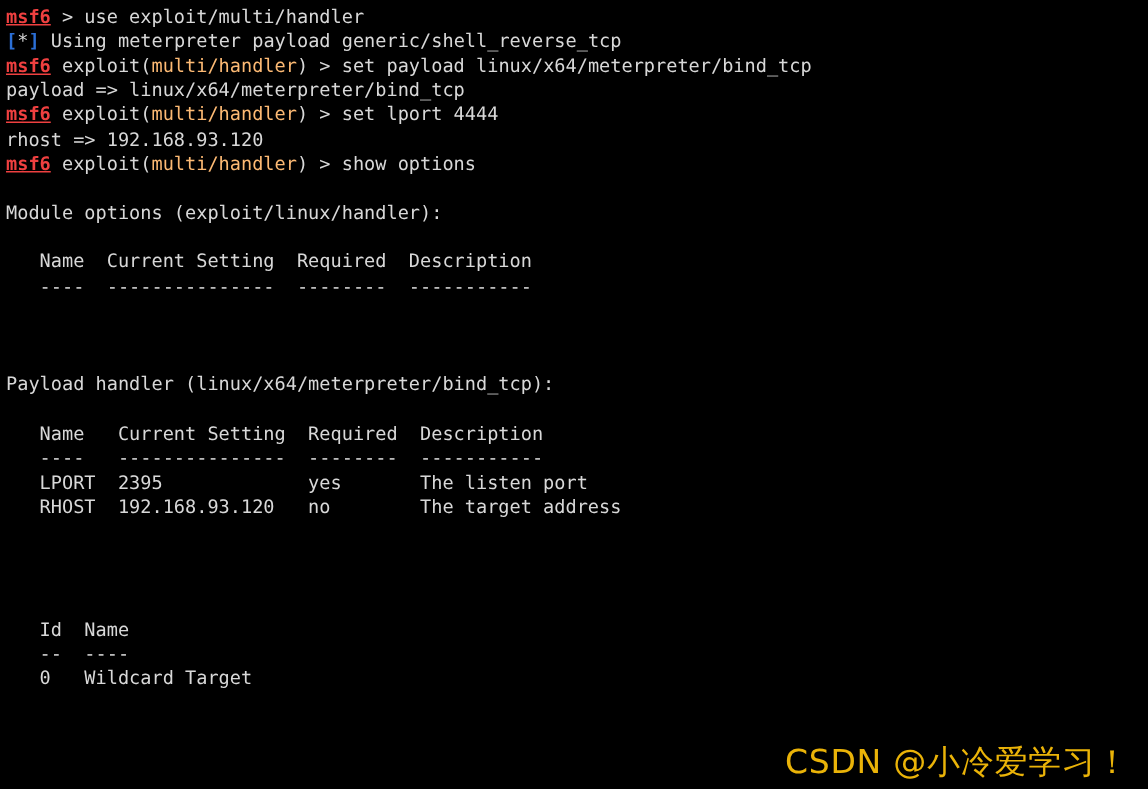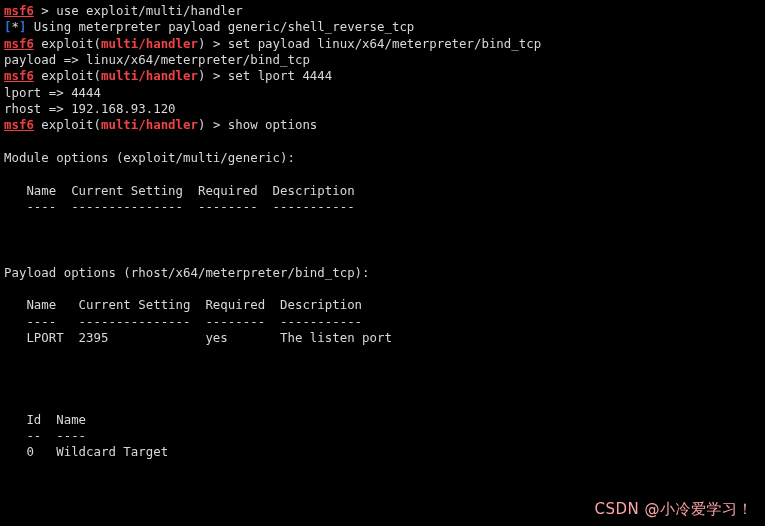--- a/index.html
+++ b/index.html
@@ -26,60 +26,60 @@
   }
   .line {
     height: 16.35px;
     line-height: 16.35px;
     font-size: 12.4px;
     letter-spacing: 0px;
     color: #d8d8d8;
     white-space: pre;
   }
   .c-white   { color: #d8d8d8; }
-  .c-red     { color: #ef4444; font-weight: bold; }
+  .c-red     { color: #fdba74; font-weight: normal; }
   .c-redu    { color: #ef4040; font-weight: bold; text-decoration: underline; }
   .c-blue    { color: #2b6fd6; font-weight: bold; }
   #watermark {
     position: absolute;
     right: 12px;
     bottom: 4px;
-    color: #fca5a5;
+    color: #eab308;
     font-family: "DejaVu Sans", "Liberation Sans", sans-serif;
-    font-size: 15px;
+    font-size: 22px;
     line-height: 26px;
     white-space: pre;
     letter-spacing: 0.5px;
   }
 </style>
 </head>
 <body>
 
 <div id="terminal">
     <div class="line"><span class="c-redu">msf6</span><span class="c-white"> &gt; use exploit/multi/handler</span></div>
     <div class="line"><span class="c-blue">[</span><span class="c-white">*</span><span class="c-blue">]</span><span class="c-white"> Using meterpreter payload generic/shell_reverse_tcp</span></div>
     <div class="line"><span class="c-redu">msf6</span><span class="c-white"> exploit(</span><span class="c-red">multi/handler</span><span class="c-white">)</span><span class="c-white"> &gt; set payload linux/x64/meterpreter/bind_tcp</span></div>
     <div class="line"><span class="c-white">payload =&gt; linux/x64/meterpreter/bind_tcp</span></div>
     <div class="line"><span class="c-redu">msf6</span><span class="c-white"> exploit(</span><span class="c-red">multi/handler</span><span class="c-white">)</span><span class="c-white"> &gt; set lport 4444</span></div>
-    <div class="line"><span class="c-white">lport =&gt; 4444</span></div>
     <div class="line"><span class="c-white">rhost =&gt; 192.168.93.120</span></div>
     <div class="line"><span class="c-redu">msf6</span><span class="c-white"> exploit(</span><span class="c-red">multi/handler</span><span class="c-white">)</span><span class="c-white"> &gt; show options</span></div>
     <div class="line"><span class="c-white"> </span></div>
-    <div class="line"><span class="c-white">Module options (exploit/multi/generic):</span></div>
+    <div class="line"><span class="c-white">Module options (exploit/linux/handler):</span></div>
     <div class="line"><span class="c-white"> </span></div>
     <div class="line"><span class="c-white">   Name  Current Setting  Required  Description</span></div>
     <div class="line"><span class="c-white">   ----  ---------------  --------  -----------</span></div>
     <div class="line"><span class="c-white"> </span></div>
     <div class="line"><span class="c-white"> </span></div>
     <div class="line"><span class="c-white"> </span></div>
-    <div class="line"><span class="c-white">Payload options (rhost/x64/meterpreter/bind_tcp):</span></div>
+    <div class="line"><span class="c-white">Payload handler (linux/x64/meterpreter/bind_tcp):</span></div>
     <div class="line"><span class="c-white"> </span></div>
     <div class="line"><span class="c-white">   Name   Current Setting  Required  Description</span></div>
     <div class="line"><span class="c-white">   ----   ---------------  --------  -----------</span></div>
     <div class="line"><span class="c-white">   LPORT  2395             yes       The listen port</span></div>
+    <div class="line"><span class="c-white">   RHOST  192.168.93.120   no        The target address</span></div>
     <div class="line"><span class="c-white"> </span></div>
     <div class="line"><span class="c-white"> </span></div>
     <div class="line"><span class="c-white"> </span></div>
     <div class="line"><span class="c-white"> </span></div>
     <div class="line"><span class="c-white">   Id  Name</span></div>
     <div class="line"><span class="c-white">   --  ----</span></div>
     <div class="line"><span class="c-white">   0   Wildcard Target</span></div>
     <div class="line"><span class="c-white"> </span></div>
   </div>
 

